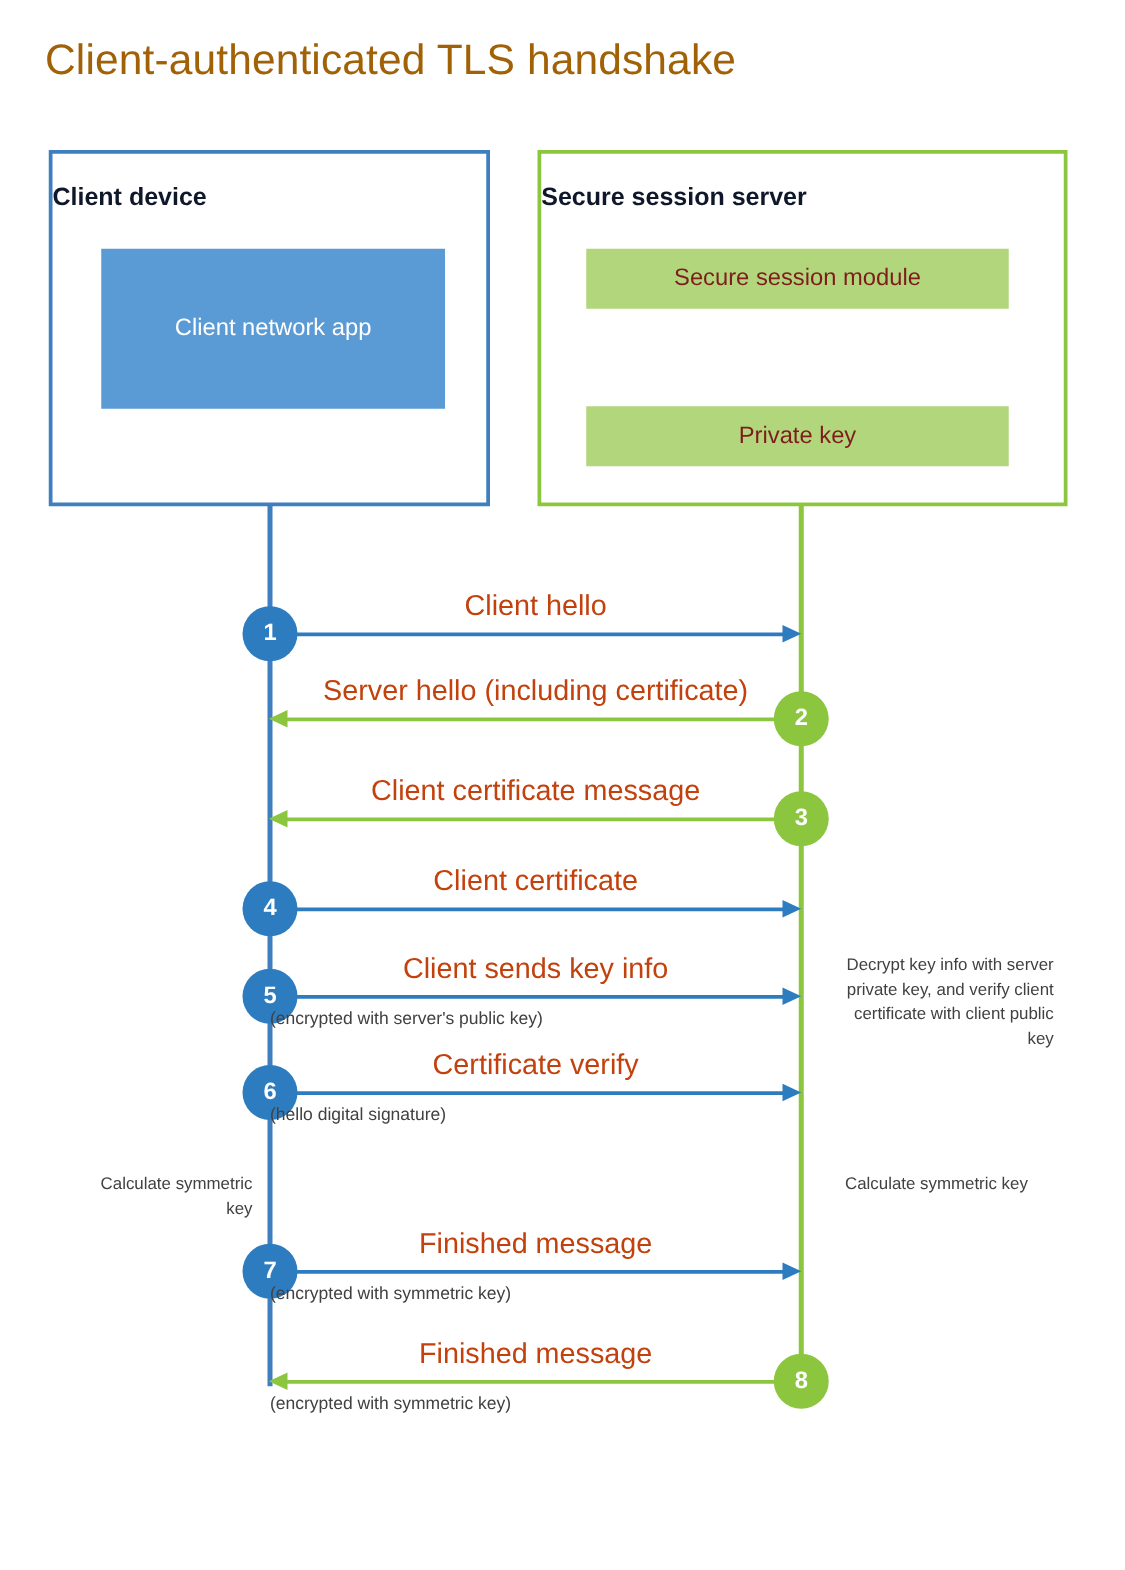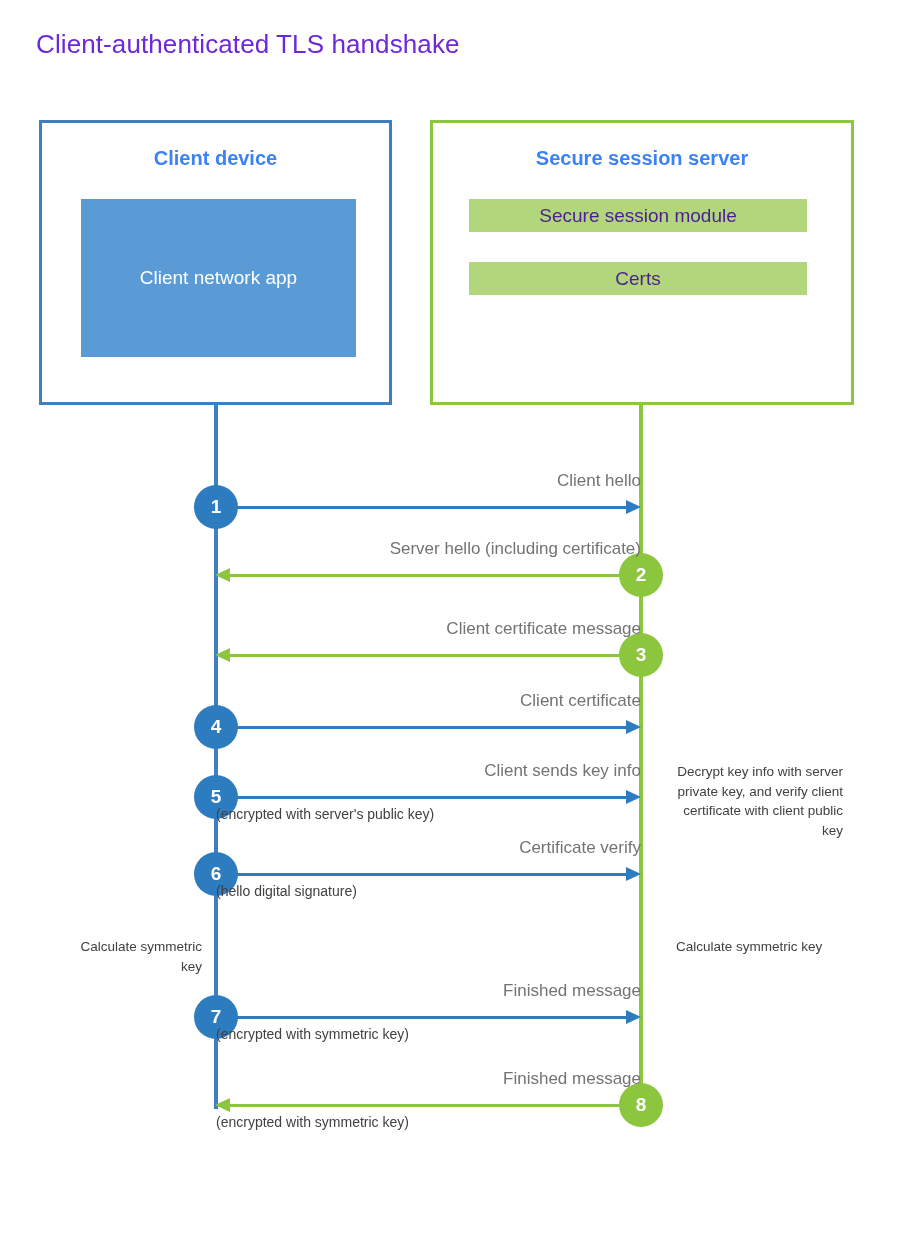--- a/index.html
+++ b/index.html
@@ -17,73 +17,72 @@
     height: 1256px;
     background: #ffffff;
     overflow: hidden;
   }
 
   
   .page-title {
     position: absolute;
     left: 36px;
     top: 29px;
-    font-size: 26px;
-    font-weight: 300;
-    color: #6d28d9;
+    font-size: 34px;
+    font-weight: 300;
+    color: #a16207;
     letter-spacing: 0.1px;
     white-space: nowrap;
   }
 
   
   .party-box {
     position: absolute;
     background: #ffffff;
     box-sizing: border-box;
   }
   .party-box.client  { left: 39px;  top: 120px; width: 353px; height: 285px; border: 3px solid #3f7fbf; }
   .party-box.server  { left: 430px; top: 120px; width: 424px; height: 285px; border: 3px solid #8cc63f; }
 
   .party-title {
     position: absolute;
     left: 0;
     right: 0;
     top: 24px;
-    text-align: center;
     font-size: 20px;
     font-weight: bold;
-    color: #3b82f6;
+    color: #0f172a;
   }
 
   .client-app-block {
     position: absolute;
     left: 39px;
     top: 76px;
     width: 275px;
-    height: 158px;
+    height: 128px;
     background: #5b9bd5;
     color: #ffffff;
     font-size: 19px;
     font-weight: 300;
     display: flex;
     align-items: center;
     justify-content: center;
     text-align: left;
     line-height: 1.35;
     padding: 0 24px;
     box-sizing: border-box;
   }
 
   .server-module {
     position: absolute;
     left: 36px;
     width: 338px;
-    height: 33px;
+    height: 48px;
     background: #b1d67b;
-    color: #4c1d95;
+    color: #7f1d1d;
     font-size: 19px;
     font-weight: 300;
     display: flex;
     align-items: center;
     justify-content: center;
     box-sizing: border-box;
   }
   .server-module.m0 { top: 76px; }
   .server-module.m1 { top: 139px; }
   .server-module.m2 { top: 202px; }
@@ -135,24 +134,24 @@
     align-items: center;
     justify-content: center;
   }
   .step-circle.on-client { left: 194px; background: #2e7cc0; }
   .step-circle.on-server { left: 619px; background: #8cc63f; }
 
   .msg-label {
     position: absolute;
     left: 216px;
     width: 425px;
-    text-align: right;
-    font-size: 17px;
-    font-weight: 300;
-    color: #737373;
+    text-align: center;
+    font-size: 23px;
+    font-weight: 300;
+    color: #c2410c;
     top: -36px;
     white-space: nowrap;
   }
   .msg-sublabel {
     position: absolute;
     left: 216px;
     width: 425px;
     font-size: 14px;
     font-weight: 300;
     color: #414042;
@@ -180,21 +179,21 @@
   <div class="page-title">Client-authenticated TLS handshake</div>
 
   <div class="party-box client">
     <div class="party-title">Client device</div>
     <div class="client-app-block">Client network app</div>
   </div>
 
   <div class="party-box server">
     <div class="party-title">Secure session server</div>
     <div class="server-module m0">Secure session module</div>
-    <div class="server-module m1">Certs</div>
+    <div class="server-module m2">Private key</div>
   </div>
 
   <div class="lifeline client"></div>
   <div class="lifeline server"></div>
 
   <div id="steps-host">
       <div class="msg-row" style="top: 507px;">
         <div class="msg-line to-server"></div>
         <div class="arrowhead right"></div>
         <div class="step-circle on-client">1</div>

